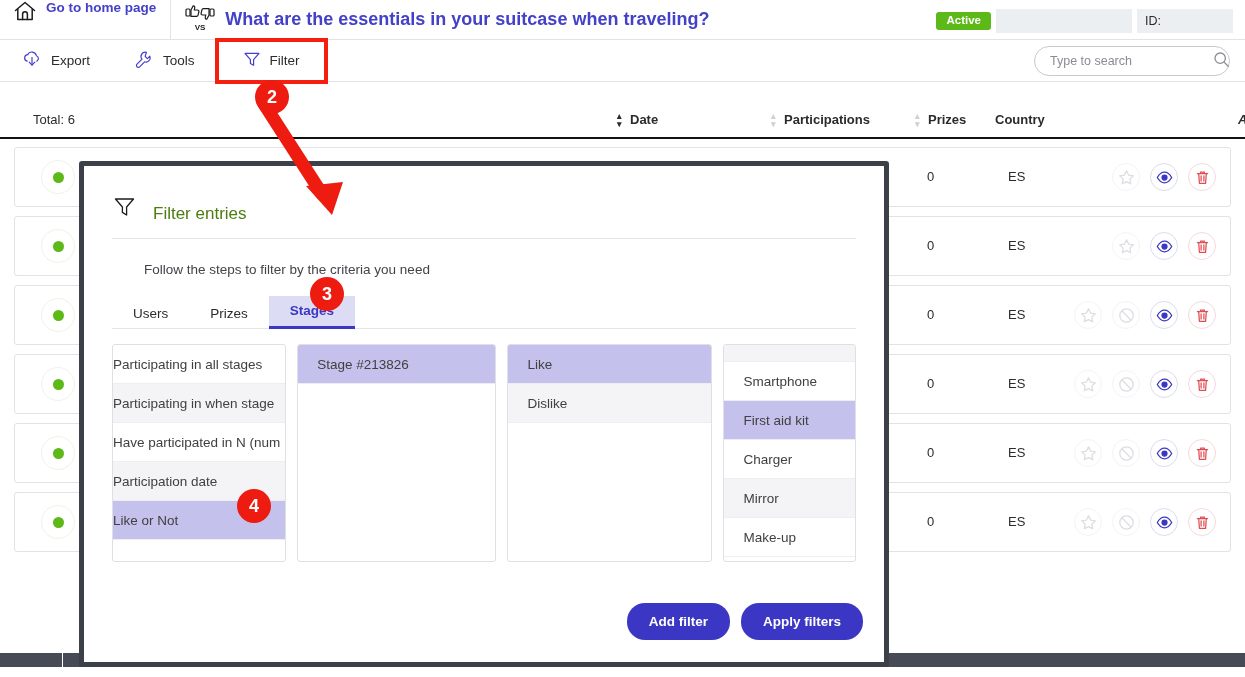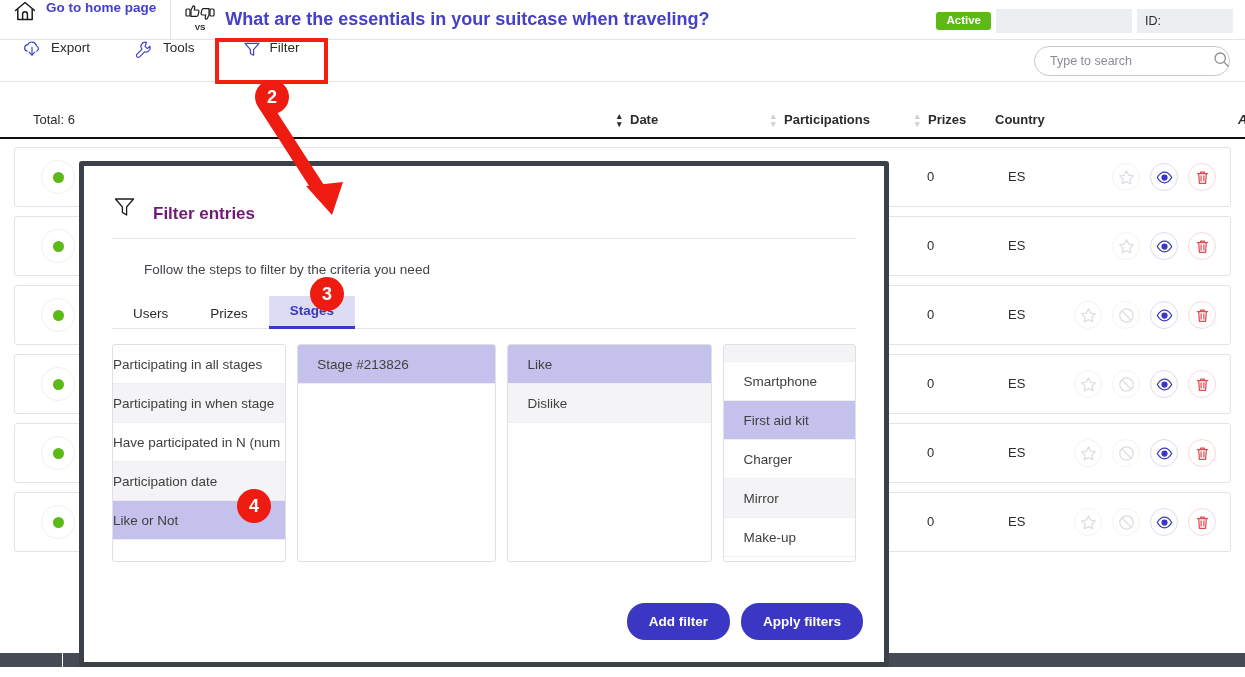--- a/index.html
+++ b/index.html
@@ -62,21 +62,21 @@
 
   
   .toolbar {
     position: absolute; top: 40px; left: 0;
     width: 1245px; height: 42px;
     display: flex; align-items: center;
     border-bottom: 1px solid #e3e3e6;
     background: #fff;
   }
   .tool-item {
-    display: flex; align-items: flex-start; gap: 9px;
+    display: flex; align-items: center; gap: 9px;
     height: 42px; padding: 0 22px;
     font-size: 13.5px; color: #2b2b2b;
   }
   .tool-item.highlight {
     outline: 4px solid #f41f0e;
     outline-offset: -2px;
     position: relative;
     z-index: 5;
     padding: 0 26px;
   }
@@ -154,21 +154,21 @@
     background: #fff;
     border: 5px solid #3b4049;
     border-radius: 3px;
     z-index: 20;
   }
   .modal-head {
     display: flex; align-items: center; gap: 16px;
     padding: 22px 0 0 28px;
     height: 62px;
   }
-  .modal-title { font-size: 17px; font-weight: bold; color: #701a75; margin-top: 12px; }
+  .modal-title { font-size: 17px; font-weight: normal; color: #4d7c0f; margin-top: 12px; }
   .modal-sep { height: 1px; background: #e6e6ea; margin: 10px 28px 0 28px; }
   .modal-sub {
     padding: 23px 0 0 28px; font-size: 13.5px; color: #43434a; margin-left: 32px;
   }
 
   .tabs {
     display: flex; align-items: flex-end;
     margin: 19px 28px 0 28px;
     border-bottom: 1px solid #e6e6ea;
     height: 33px;

